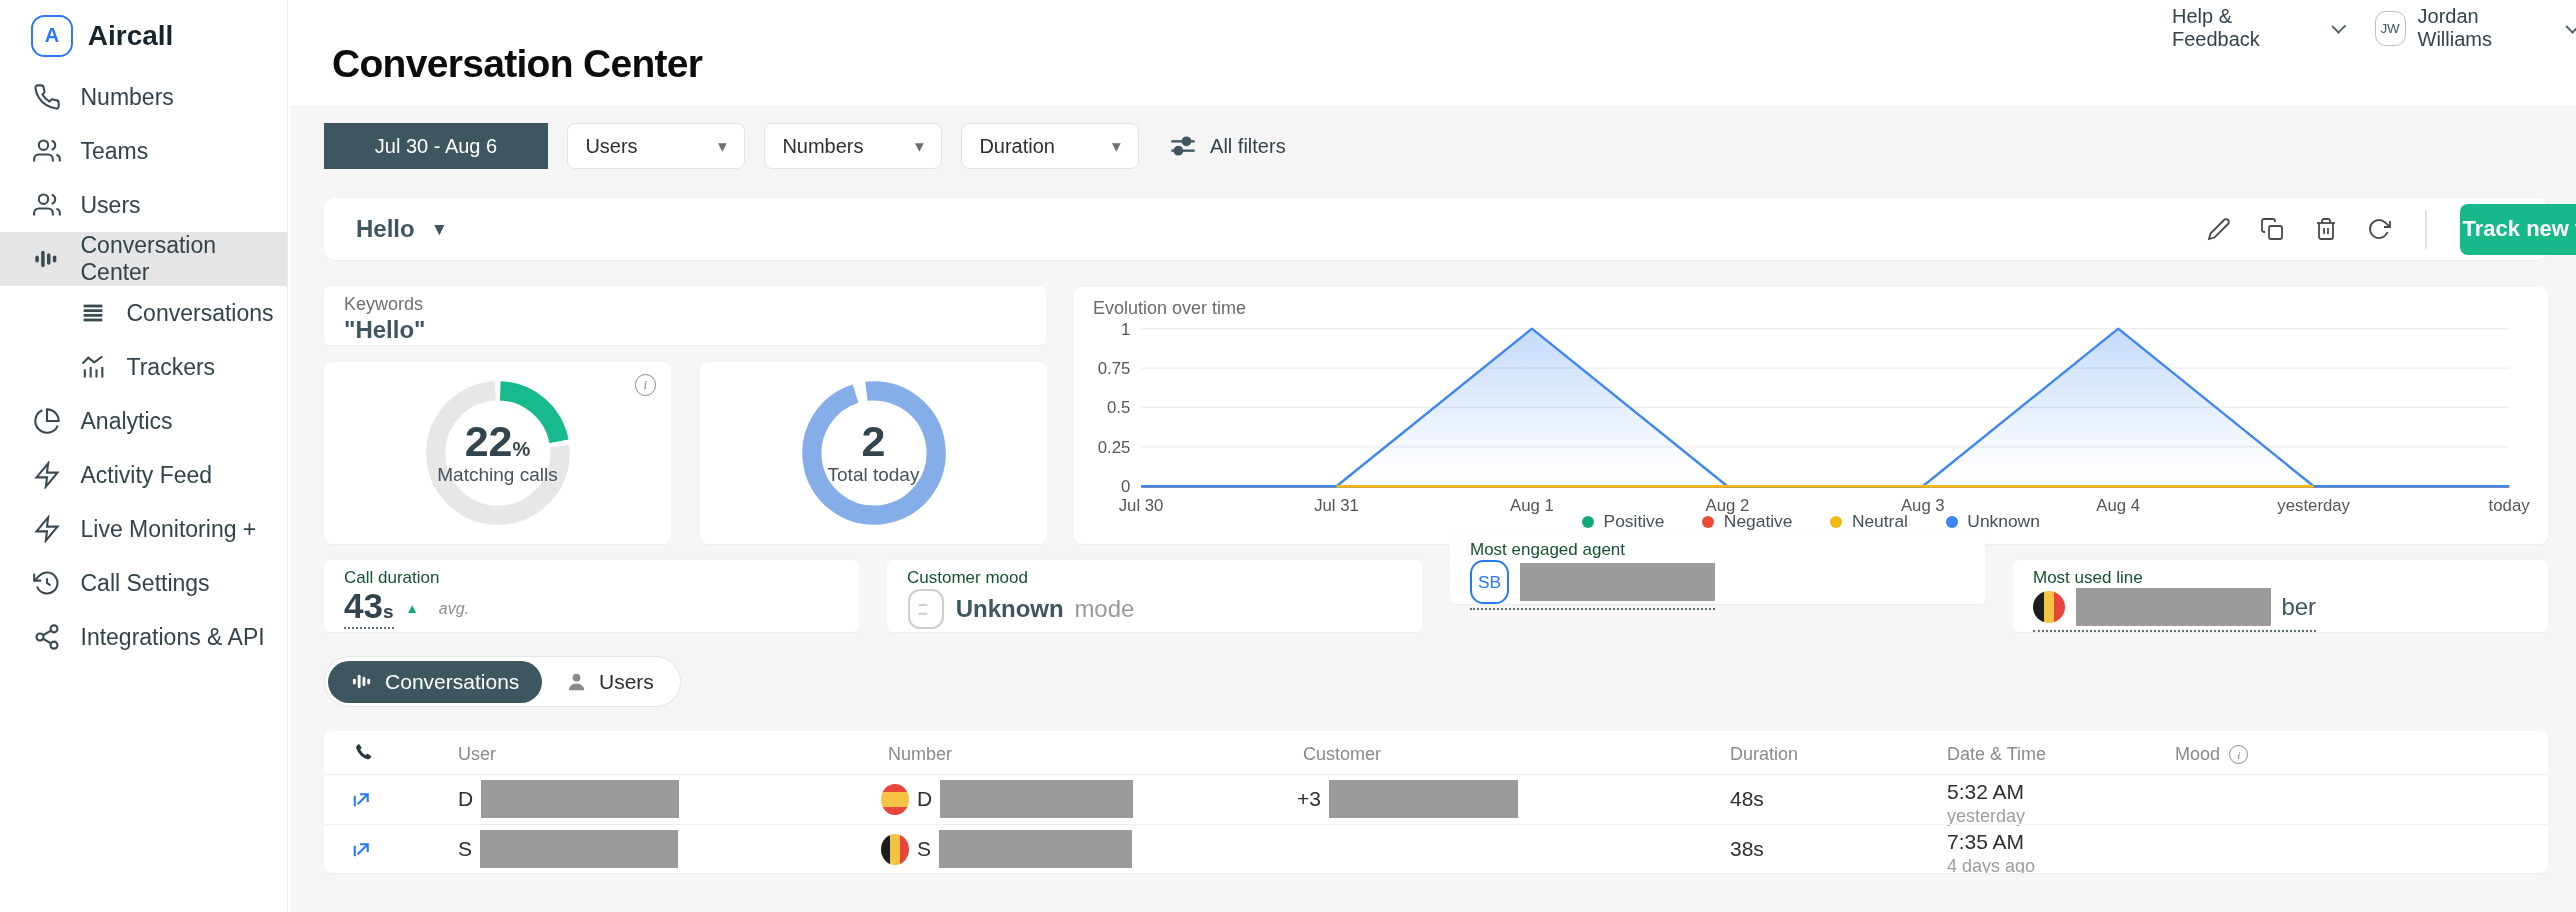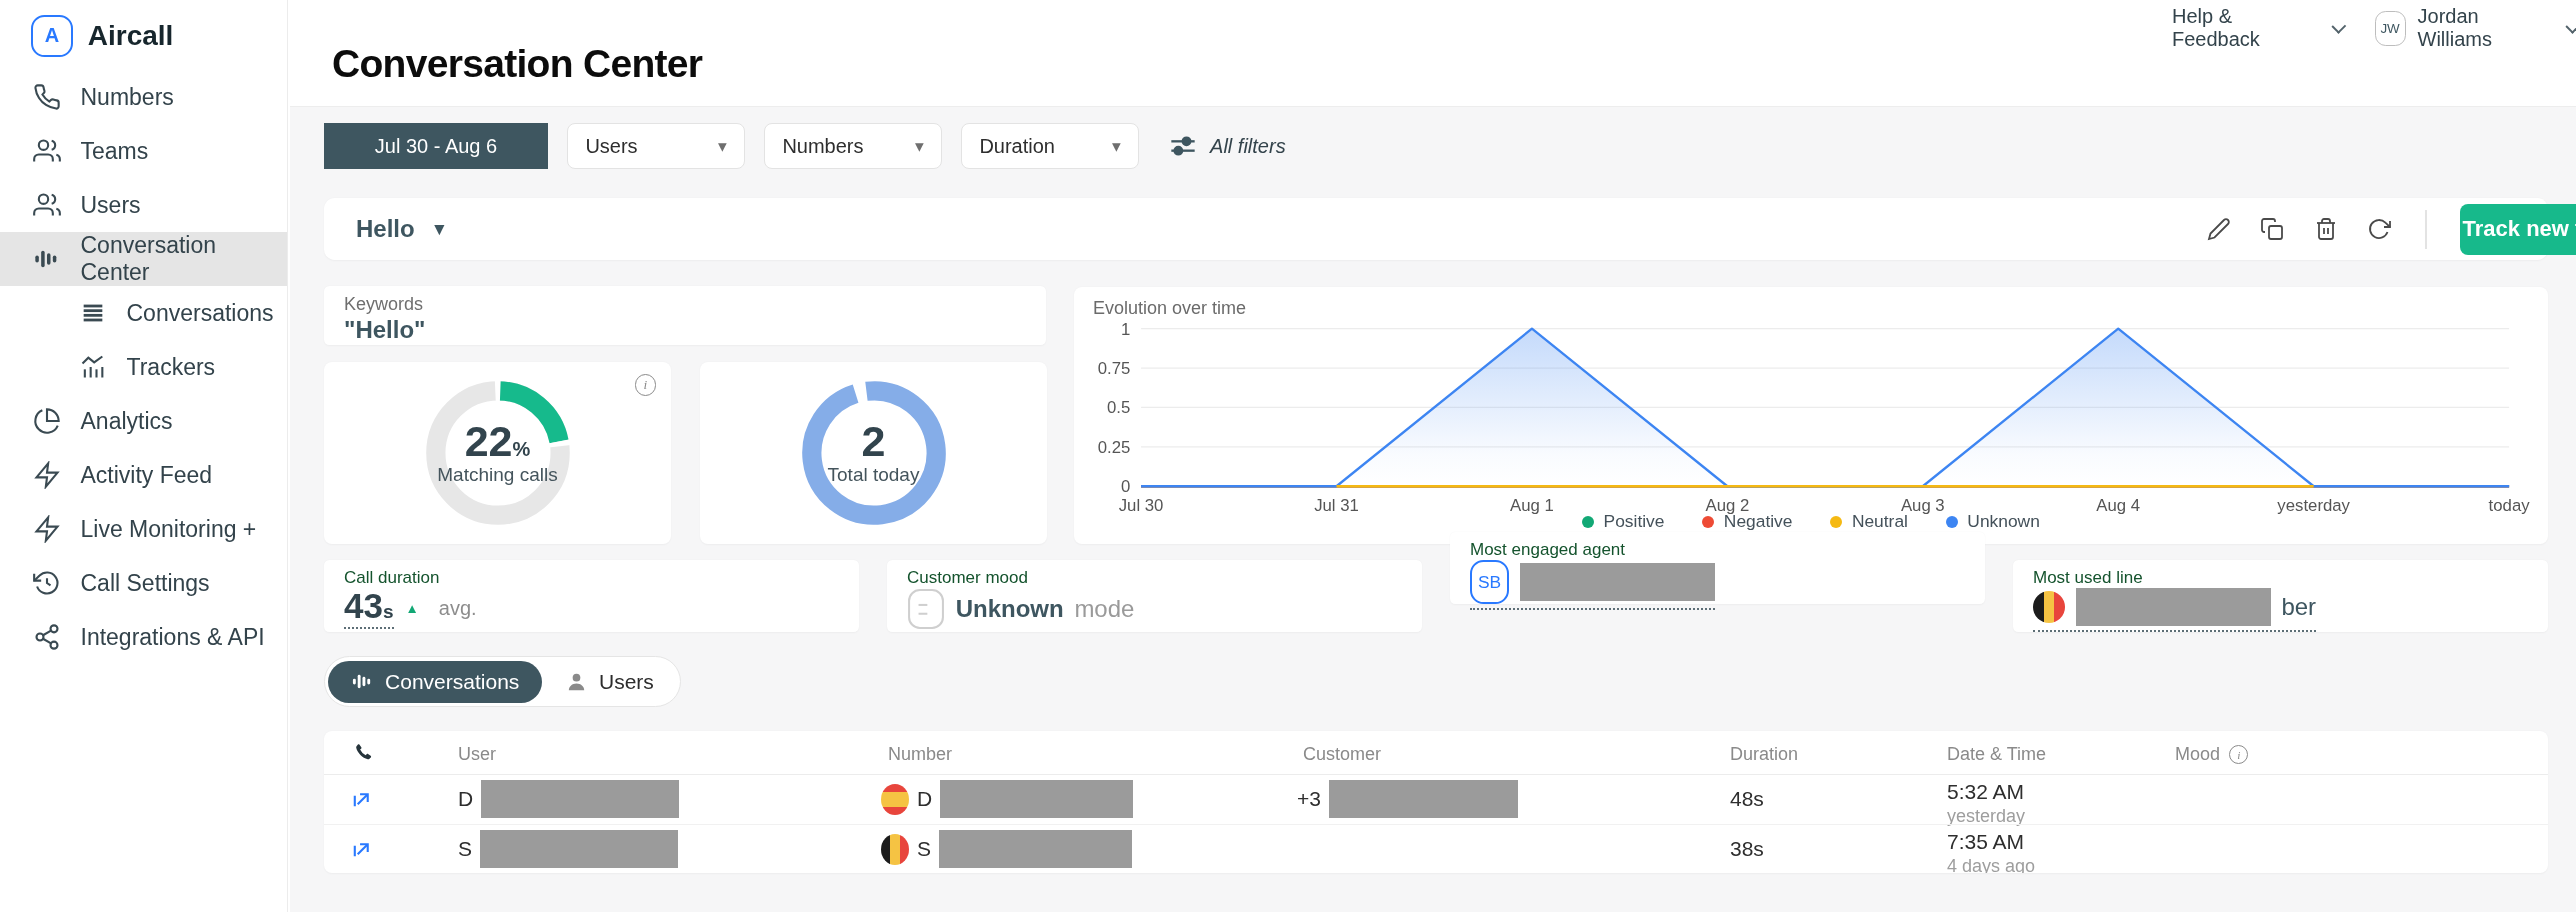--- a/index.html
+++ b/index.html
@@ -26,21 +26,21 @@
   .avatar-jw { width:32px; height:35px; border:1.3px solid #bdbdbd; border-radius:10.7px; display:flex; align-items:center; justify-content:center; font-size:13.4px; color:#3e5660; background:#fff; }
 
   
   .content-bg { position:absolute; left:290px; top:106px; width:2286px; height:806px; background:#f6f6f7; border-top:0.7px solid #ededed; }
 
   
   .filter-row { position:absolute; left:324px; top:123px; display:flex; align-items:center; gap:19px; }
   .date-btn { width:224px; height:46px; background:#3E5660; color:#fff; border:none; border-radius:0; font-size:20px; font-family:inherit; display:flex; align-items:center; justify-content:center; cursor:pointer; }
   .dropdown { width:178px; height:46px; background:#fff; border:1.3px solid #e3e3e3; border-radius:8px; display:flex; align-items:center; justify-content:space-between; padding:0 17.4px; font-size:20px; color:#2e2e2e; cursor:pointer; }
   .dropdown .caret { color:#6f6f6f; font-size:17.4px; }
-  .all-filters { display:flex; align-items:center; gap:13.4px; margin-left:10.7px; font-size:20px; color:#33434b; cursor:pointer;font-style:italic; }
+  .all-filters { display:flex; align-items:center; gap:13.4px; margin-left:10.7px; font-size:20px; color:#33434b; cursor:pointer; }
   .all-filters svg { width:28px; height:28px; color:#3E5660; }
 
   
   .card { position:absolute; background:#fff; border-radius:8px; box-shadow:0 0.7px 2px rgba(0,0,0,0.04); }
 
   
   .topic-card { left:324px; top:198px; width:2224px; height:62px; border-radius:10.7px; }
   .topic-name { position:absolute; left:32px; top:17.4px; display:flex; align-items:center; gap:16px; font-size:24px; font-weight:600; color:#3E5660; cursor:pointer; }
   .topic-name .caret { font-size:17.4px; color:#3E5660; }
   .topic-actions { position:absolute; left:1882px; top:0; height:62px; display:flex; align-items:center; gap:28px; }
@@ -78,21 +78,21 @@
   .metric-card { height:72px; border-radius:5.4px; }
   .m-duration { left:324px; top:560px; width:535px; }
   .m-mood { left:887px; top:560px; width:535px;text-align:right; }
   .m-agent { left:1450px; top:532px; width:535px; }
   .m-line { left:2013px; top:560px; width:535px; }
   .m-label { position:absolute; left:20px; top:8px; font-size:17px; color:#14532d; }
   .m-row { position:absolute; left:20px; top:28px; display:flex; align-items:center; gap:10.7px; }
   .dur-value { font-size:35px; font-weight:800; color:#32444d; border-bottom:2.7px dotted #5d6e76; padding-bottom:4px; line-height:1; }
   .dur-value .unit { font-size:19px; font-weight:700; }
   .up-tri { color:#12A875; font-size:13.4px; margin-left:1.3px; }
-  .avg-text { font-size:20px; color:#8d8d8d; margin-left:9.4px; }
+  .avg-text { font-size:16px; color:#8d8d8d; margin-left:9.4px;font-style:italic; }
   .mood-word { font-size:24px; font-weight:700; color:#3E5660; }
   .mode-word { font-size:24px; color:#9a9a9a; }
   .avatar-sb { width:39px; height:44px; border:2px solid #2979ff; border-radius:13.4px; display:flex; align-items:center; justify-content:center; font-size:17.4px; color:#2979ff; background:#fff; flex:0 0 39px; }
   .redact { background:#9b9b9b; width:195px; height:38px; }
   .dotted-row { border-bottom:2.7px dotted #5d6e76; padding-bottom:4px; }
   .flag { border-radius:50%; flex-shrink:0; }
   .flag-be { background:linear-gradient(90deg,#1c1c1c 0 33%,#F5C343 33% 67%,#E8453C 67% 100%); }
   .flag-es { background:linear-gradient(180deg,#E8453C 0 26%,#F5C343 26% 74%,#E8453C 74% 100%); }
   .ber-text { font-size:24px; color:#3E5660; }
 

